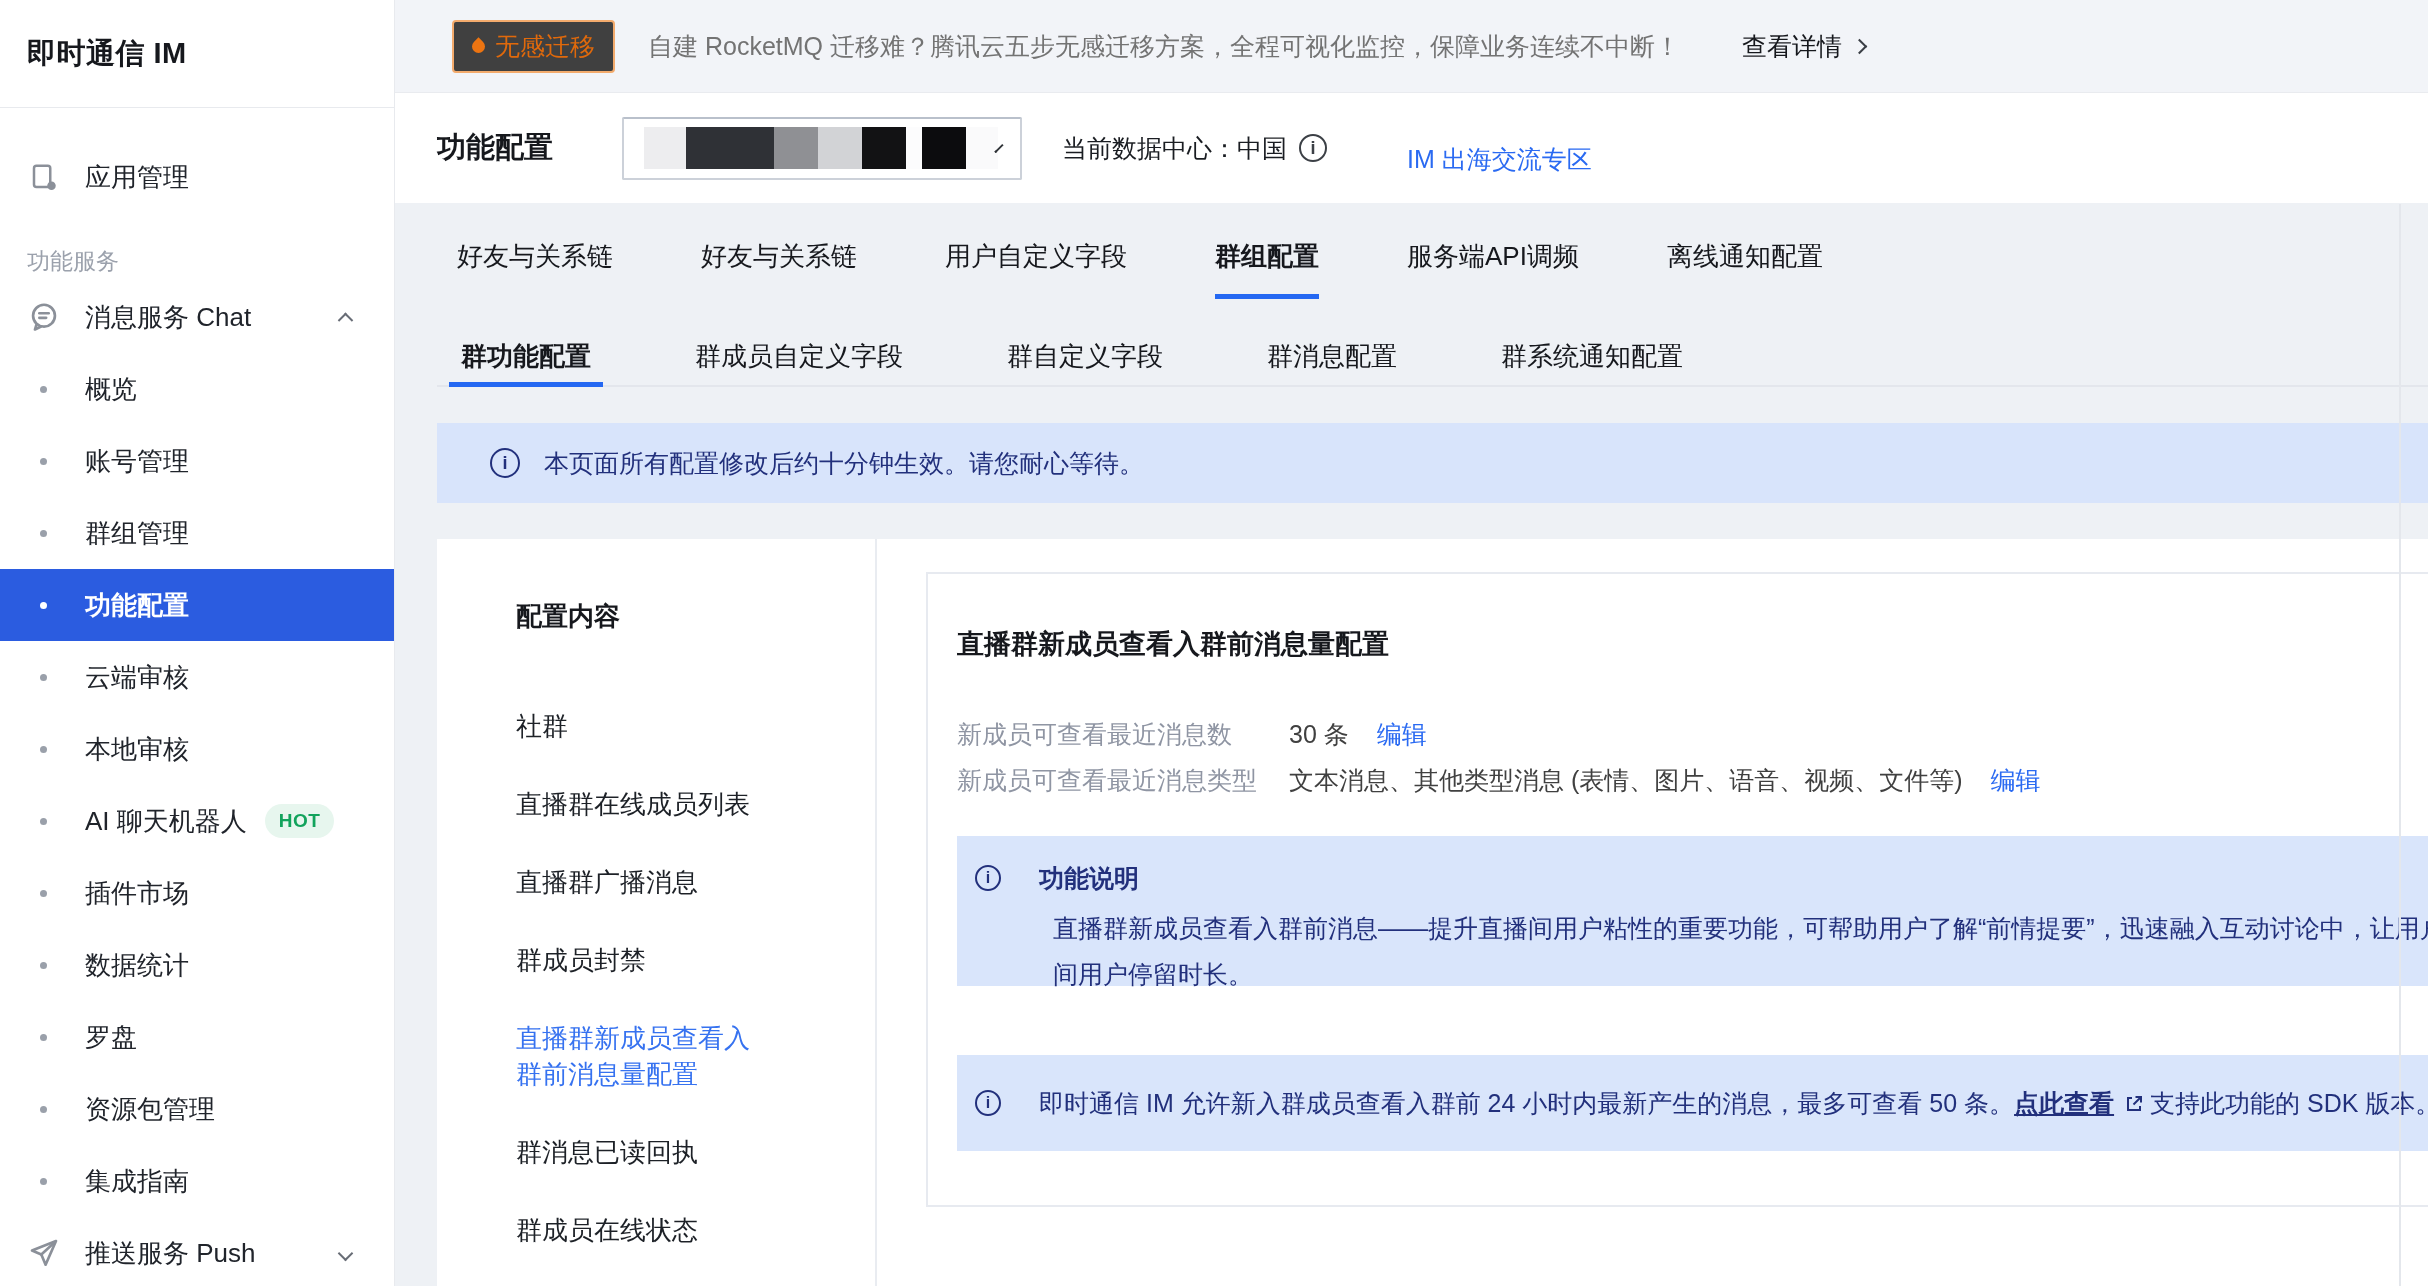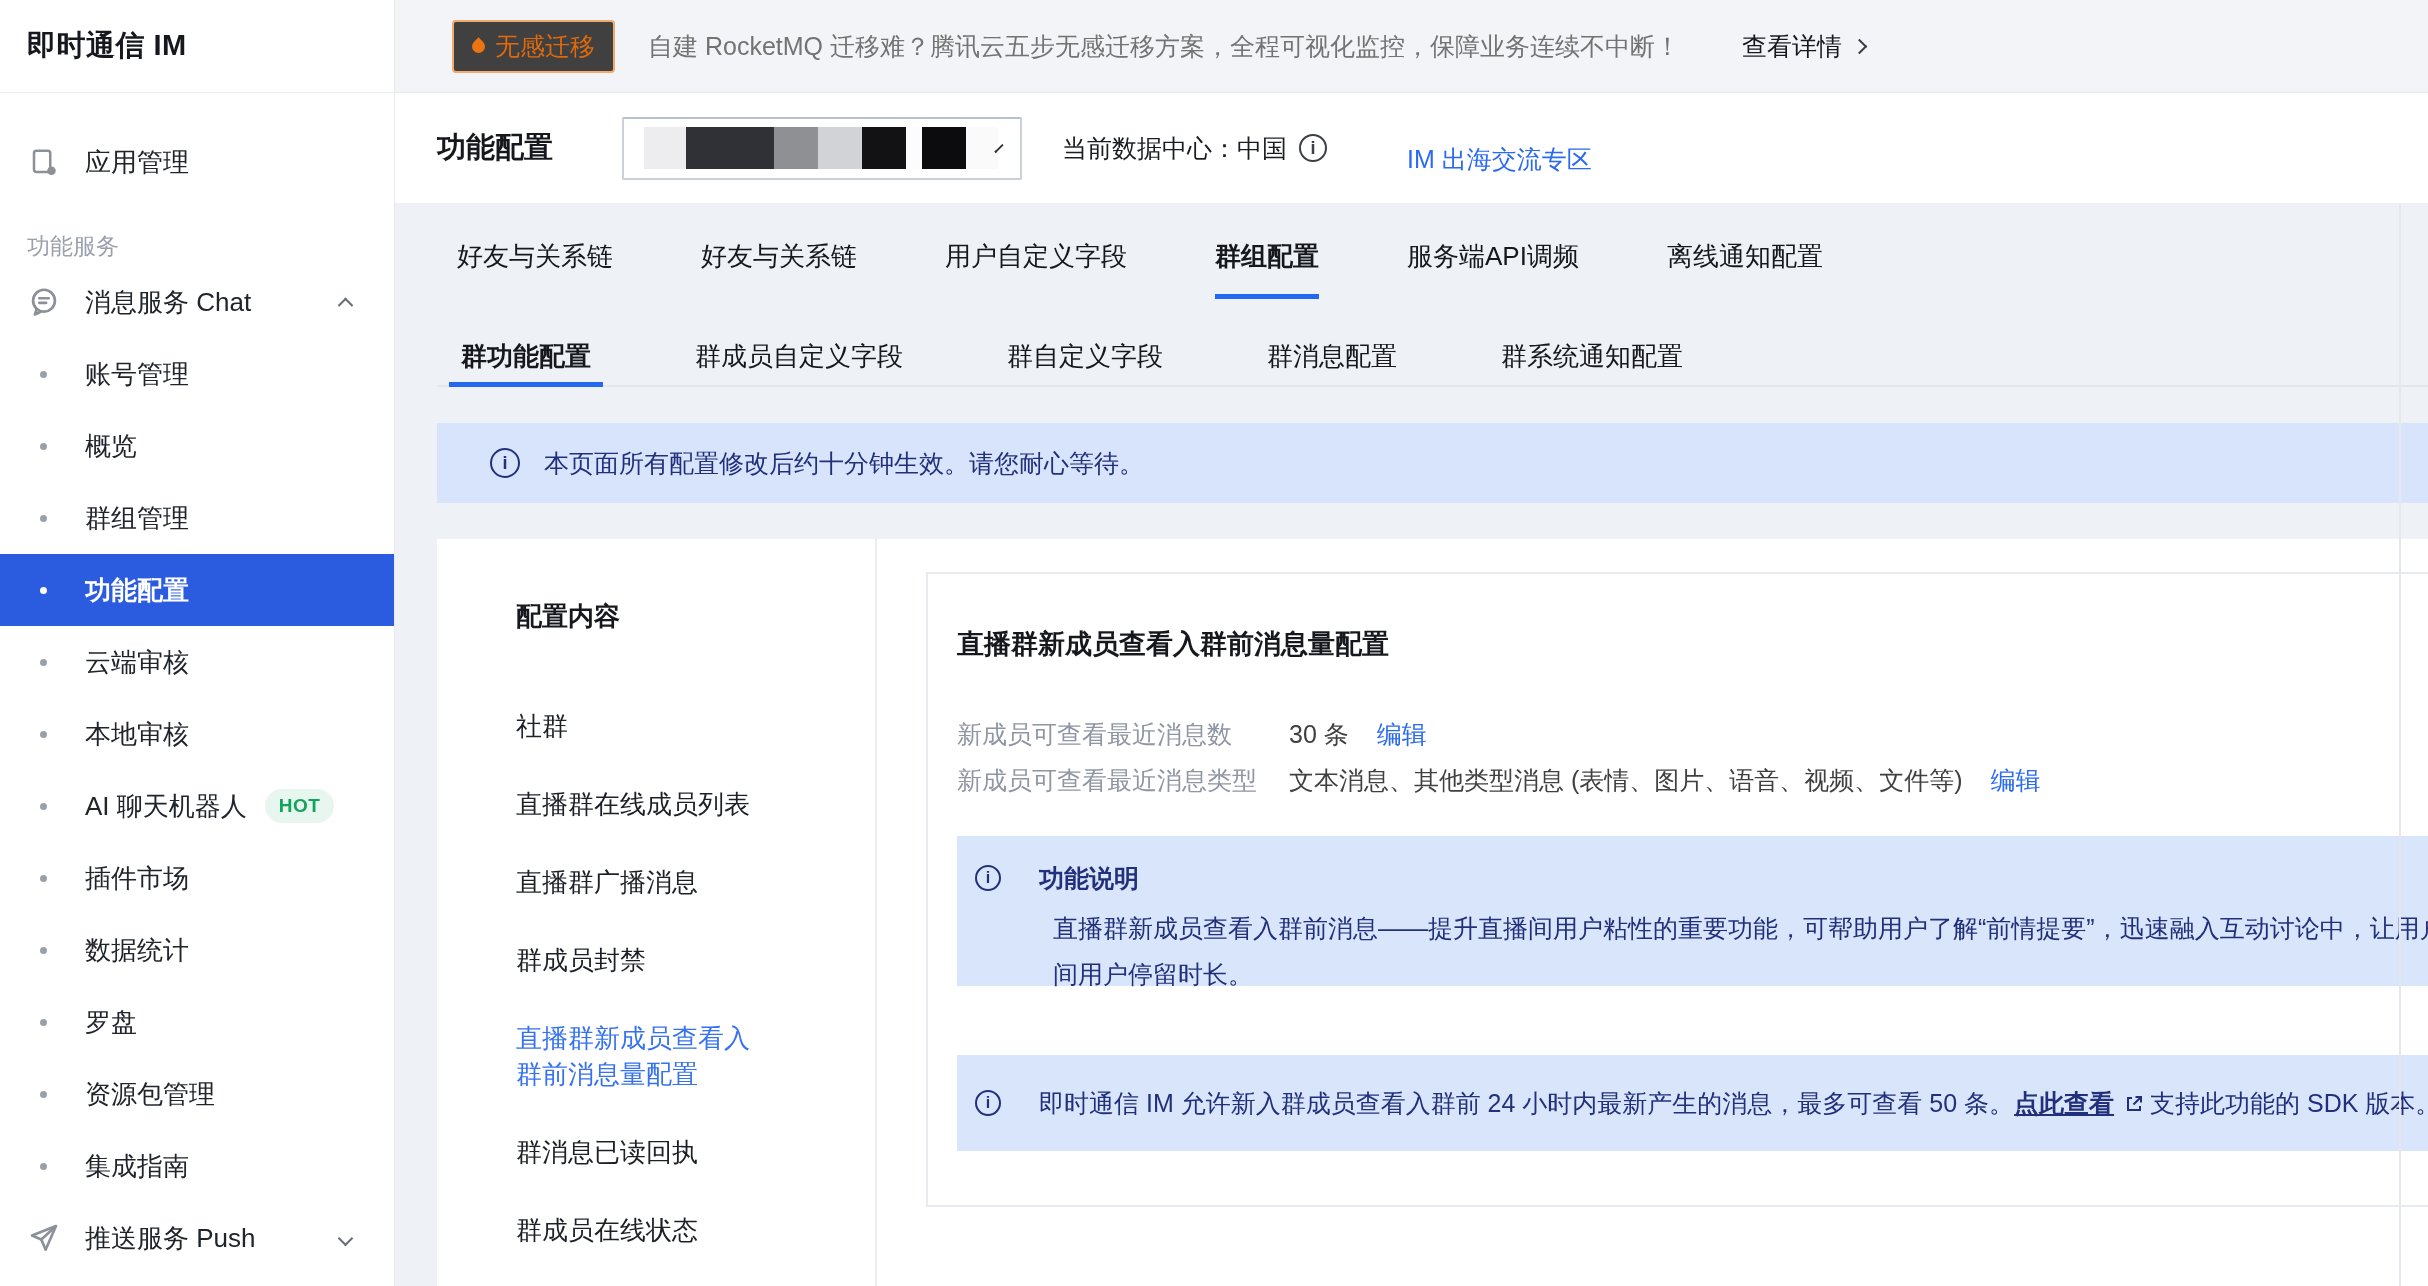--- a/index.html
+++ b/index.html
@@ -1,21 +1,21 @@
 <!DOCTYPE html>
 <html><head>
 <meta charset="utf-8">
 <style>
   * { margin:0; padding:0; box-sizing:border-box; }
   html,body { width:2428px; height:1286px; overflow:hidden; }
   body { font-family:"Liberation Sans","DejaVu Sans",sans-serif; color:#16181d; background:#fff; display:flex; position:relative; }
 
   
   .sidebar { width:395px; min-width:395px; background:#fff; border-right:1px solid #e8eaee; height:100%; }
-  .sb-title { height:93px; border-bottom:1px solid #e8eaee; display:flex; align-items:center; padding-left:27px; font-size:29px; font-weight:bold; letter-spacing:.5px; }
+  .sb-title { height:108px; border-bottom:1px solid #e8eaee; display:flex; align-items:center; padding-left:27px; font-size:29px; font-weight:bold; letter-spacing:.5px; }
   .sb-body { padding-top:33px; }
   .sb-row { height:72px; display:flex; align-items:center; padding-left:27px; cursor:pointer; }
   .sb-row .sb-ic { width:33px; height:33px; display:flex; align-items:center; justify-content:center; }
   .sb-row .sb-label { margin-left:25px; font-size:26px; color:#20242b; }
   .sb-section { margin-top:28px; height:40px; display:flex; align-items:center; padding-left:27px; font-size:23px; color:#9ba1ac; }
   .sb-child { padding-left:40px; }
   .sb-dot { width:7px; height:7px; border-radius:50%; background:#9aa0aa; }
   .sb-child .sb-label { margin-left:38px; }
   .sb-child.active { background:#2b5ce0; }
   .sb-child.active .sb-label { color:#fff; font-weight:bold; }
@@ -117,25 +117,25 @@
             <path d="M6.4 17.6 L5.2 21.4 L9.8 19.1"></path>
             <line x1="8.5" y1="9.2" x2="15.5" y2="9.2"></line>
             <line x1="8.5" y1="12.6" x2="13.6" y2="12.6"></line>
           </svg>
       </span>
       <span class="sb-label">消息服务 Chat</span>
       <span class="chev up sb-chev"></span>
     </div>
     <div class="sb-row sb-child">
         <span class="sb-dot"></span>
+        <span class="sb-label">概览</span>
+      </div>
+    <div class="sb-row sb-child">
+        <span class="sb-dot"></span>
         <span class="sb-label">账号管理</span>
-      </div>
-    <div class="sb-row sb-child">
-        <span class="sb-dot"></span>
-        <span class="sb-label">概览</span>
       </div>
     <div class="sb-row sb-child">
         <span class="sb-dot"></span>
         <span class="sb-label">群组管理</span>
       </div>
     <div class="sb-row sb-child active">
         <span class="sb-dot"></span>
         <span class="sb-label">功能配置</span>
       </div>
     <div class="sb-row sb-child">

